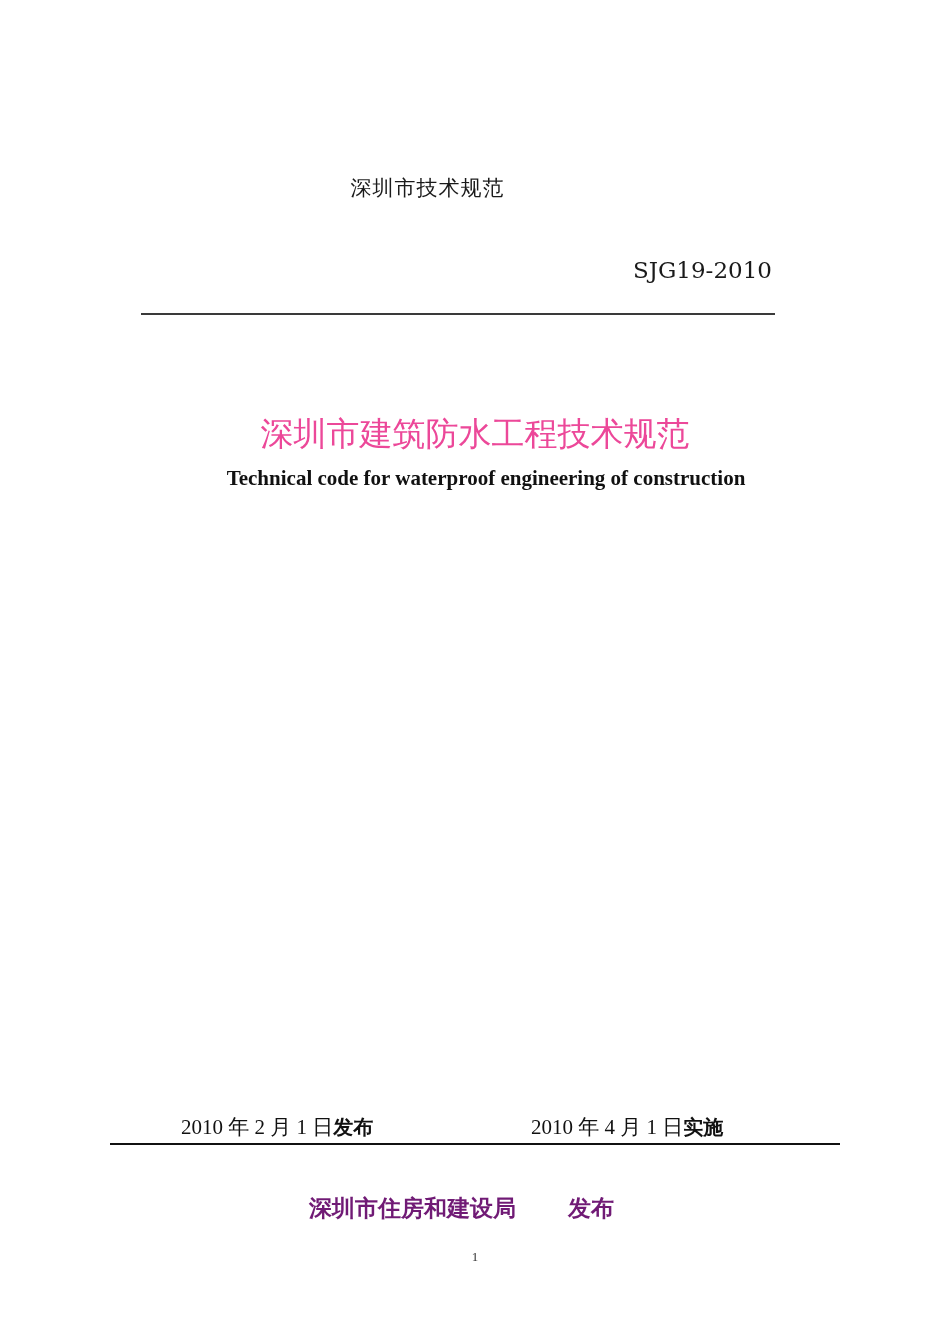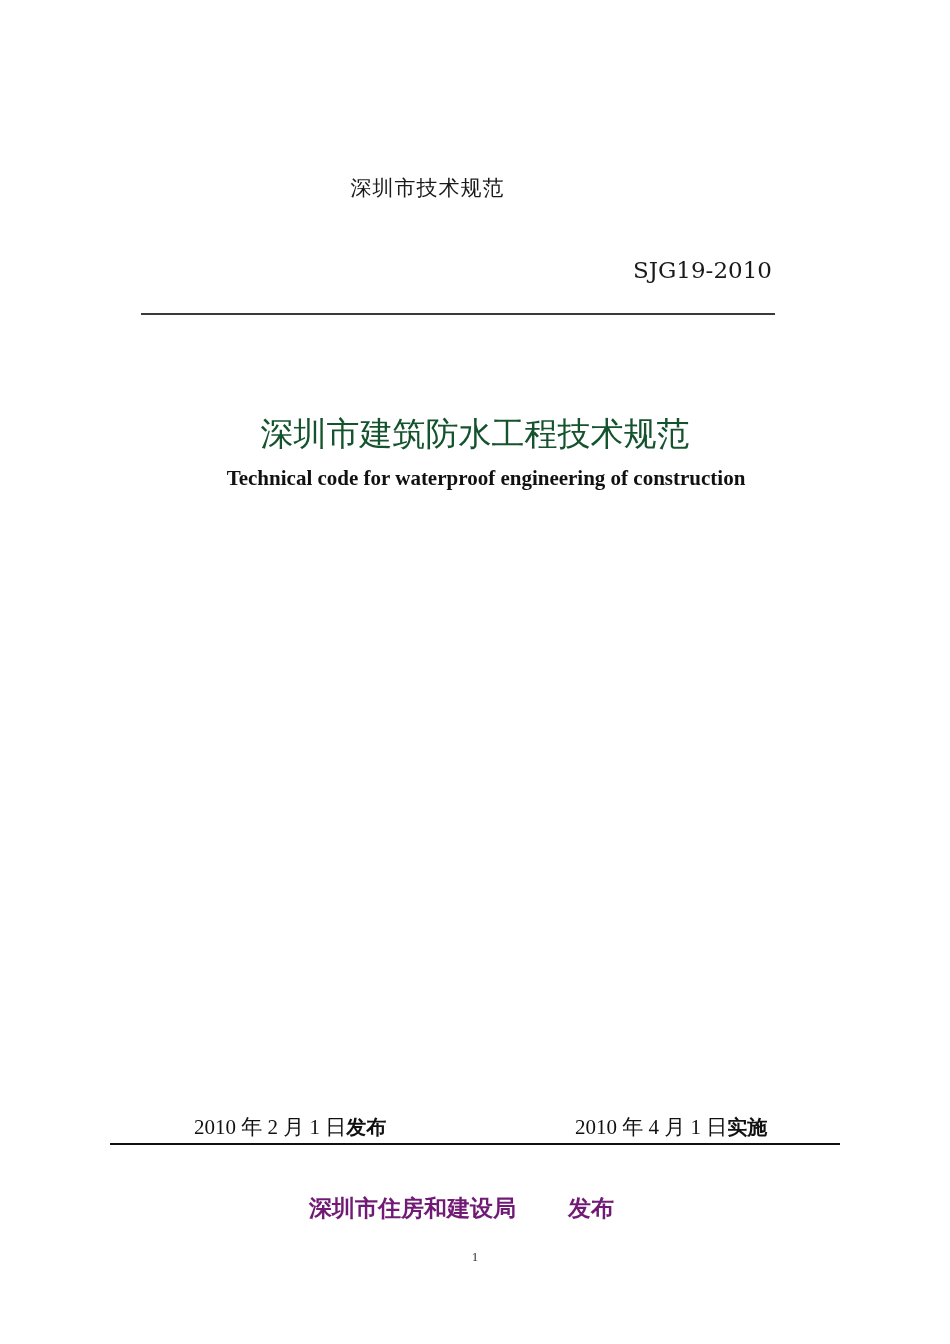--- a/index.html
+++ b/index.html
@@ -34,45 +34,44 @@
     .rule-top {
       left: 141px; top: 313px;
       width: 634px; height: 2px;
       background: #3a3a3a;
     }
     .main-title {
       left: 0; width: 950px; top: 412px;
       text-align: center;
       font-family: Liberation Serif, serif;
       font-size: 33px;
-      color: #14532d;
+      color: #ec4899;
       letter-spacing: 0px;
     }
     .english-title {
       left: 0; width: 972px; top: 466px;
       text-align: center;
       font-family: "Liberation Serif", serif;
       font-weight: bold;
       font-size: 21px;
       color: #111111;
     }
     .date-row {
       top: 1113px;
       font-family: "Liberation Serif", serif;
       font-size: 21px;
       color: #111111;
-      margin-left: 13px;
     }
     .date-row .bold-cn {
       font-family: "DejaVu Sans", sans-serif;
       font-weight: bold;
       font-size: 20px;
     }
     .date-issue { left: 181px; }
-    .date-effective { left: 562px; }
+    .date-effective { left: 531px; }
     .rule-bottom {
       left: 110px; top: 1143px;
       width: 730px; height: 2px;
       background: #111111;
     }
     .publisher {
       left: 309px; top: 1193px;
       font-family: "DejaVu Sans", sans-serif;
       font-weight: bold;
       font-size: 23px;

